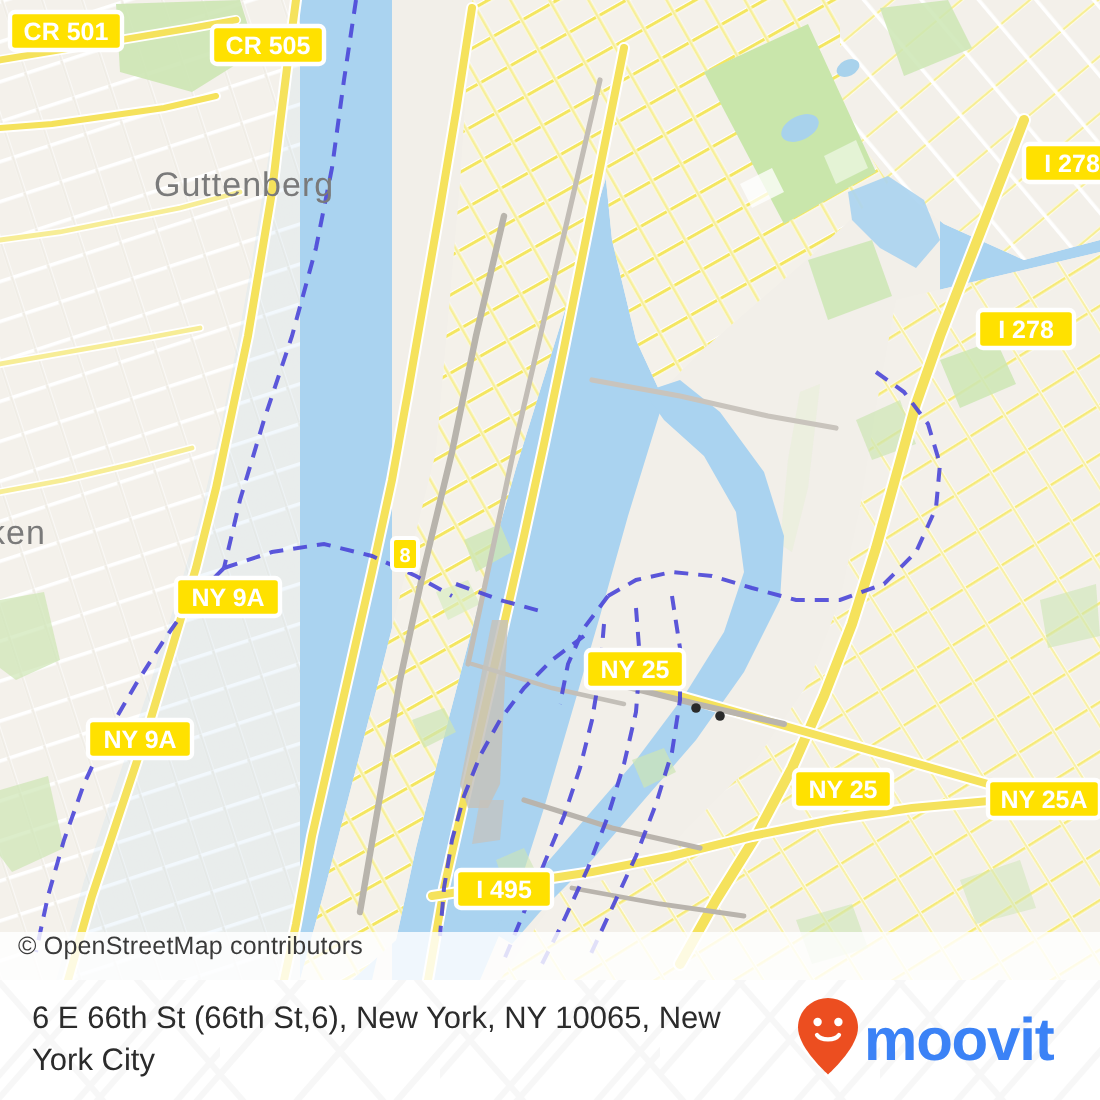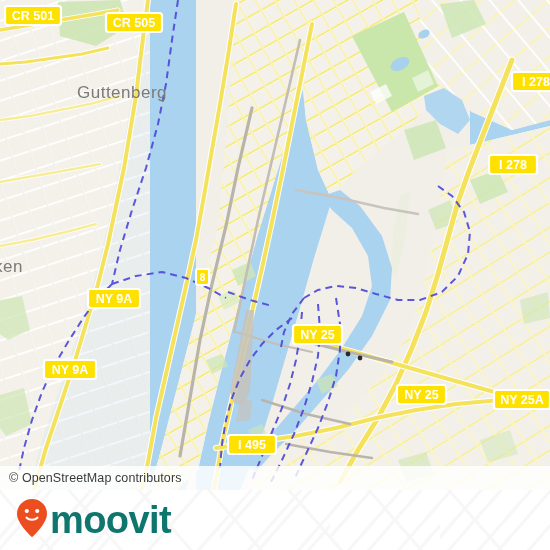--- a/index.html
+++ b/index.html
@@ -12,21 +12,21 @@
   #app{position:relative;width:550px;height:550px;overflow:hidden;}
 
   
   #map{position:absolute;left:0;top:0;width:550px;height:490px;overflow:hidden;background:#f2efe9;}
   #map svg{display:block;}
 
   
   #attribution{
     position:absolute;left:0;bottom:0;width:550px;height:24px;
     background:rgba(255,255,255,0.82);
-    display:flex;align-items:center;
+    display:flex;align-items:flex-start;
     box-sizing:border-box;padding-left:9px;
   }
   #attribution span{font-size:12.5px;color:#3a3a3a;letter-spacing:0.1px;}
 
   
   #popup{
     position:absolute;left:192px;top:124px;width:167px;
     filter:drop-shadow(0 1px 3px rgba(0,0,0,0.32));
   }
   #popup-top{
@@ -66,21 +66,21 @@
     flex:1 1 auto;
     font-size:15.5px;line-height:21px;color:#2b2b2b;
     padding-right:10px;
     max-width:372px;
   }
   #footer-logo{
     position:relative;
     flex:0 0 auto;display:flex;align-items:center;gap:2px;
   }
   #footer-logo .word{
-    font-size:38px;line-height:31px;color:#0f766e;
+    font-size:30px;line-height:31px;color:#3b82f6;
     letter-spacing:-0.6px;font-weight:bold;
   }
 
   
   .mlabel{font-family:"Liberation Sans", sans-serif;}
 </style>
 </head>
 <body>
 
 <div id="app">
@@ -349,20 +349,21 @@
       <rect width="550" height="60" fill="url(#wmark)"></rect>
       <g stroke="#f1f1f1" stroke-width="3" fill="none">
         <path d="M-10 70 L60 -10 M40 70 L110 -10 M90 70 L160 -10 M140 70 L210 -10
                  M190 70 L260 -10 M240 70 L310 -10 M290 70 L360 -10 M340 70 L410 -10
                  M390 70 L460 -10 M440 70 L510 -10 M490 70 L560 -10"></path>
         <path d="M-10 -10 L60 70 M60 -10 L130 70 M130 -10 L200 70 M200 -10 L270 70
                  M280 -10 L350 70 M360 -10 L430 70 M440 -10 L510 70"></path>
       </g>
     </svg>
 
+    <div id="footer-address">6 E 66th St (66th St,6), New York, NY 10065, New York City</div>
 
     <div id="footer-logo">
       <span>
         <svg width="32" height="40" viewBox="0 0 32 40" xmlns="http://www.w3.org/2000/svg">
           <path d="M16 1 C7.7 1 1 7.6 1 15.7 C1 24.8 12.6 36 16 39.2 C19.4 36 31 24.8 31 15.7 C31 7.6 24.3 1 16 1 Z" fill="#ec4e20"></path>
           <circle cx="10.8" cy="13" r="2.1" fill="#ffffff"></circle>
           <circle cx="21.2" cy="13" r="2.1" fill="#ffffff"></circle>
           <path d="M10.5 19.5 C12.6 22.4 19.4 22.4 21.5 19.5" stroke="#ffffff" stroke-width="2.1" fill="none" stroke-linecap="round"></path>
         </svg>
       </span>

